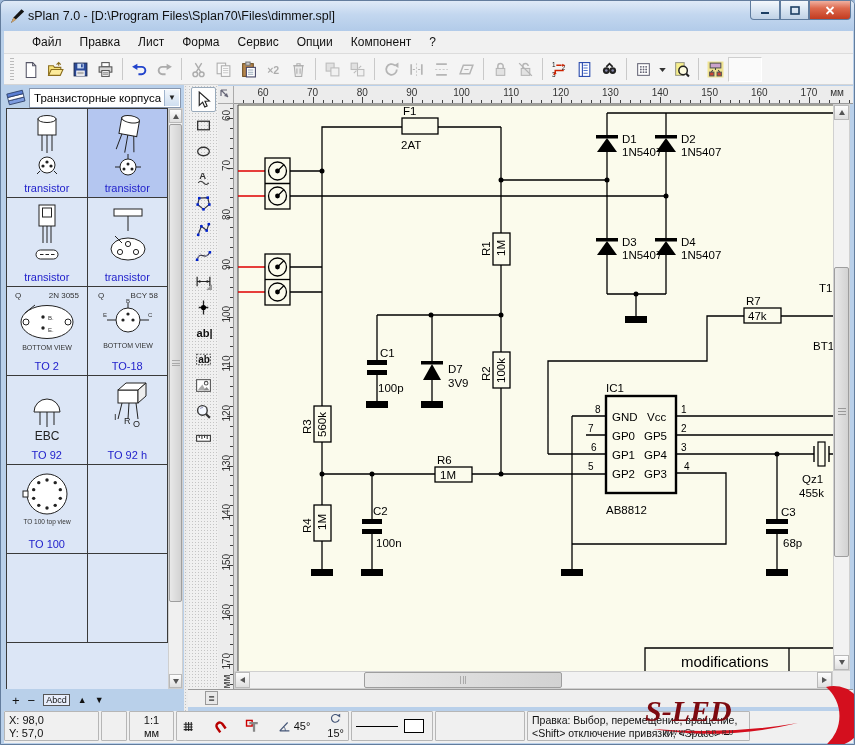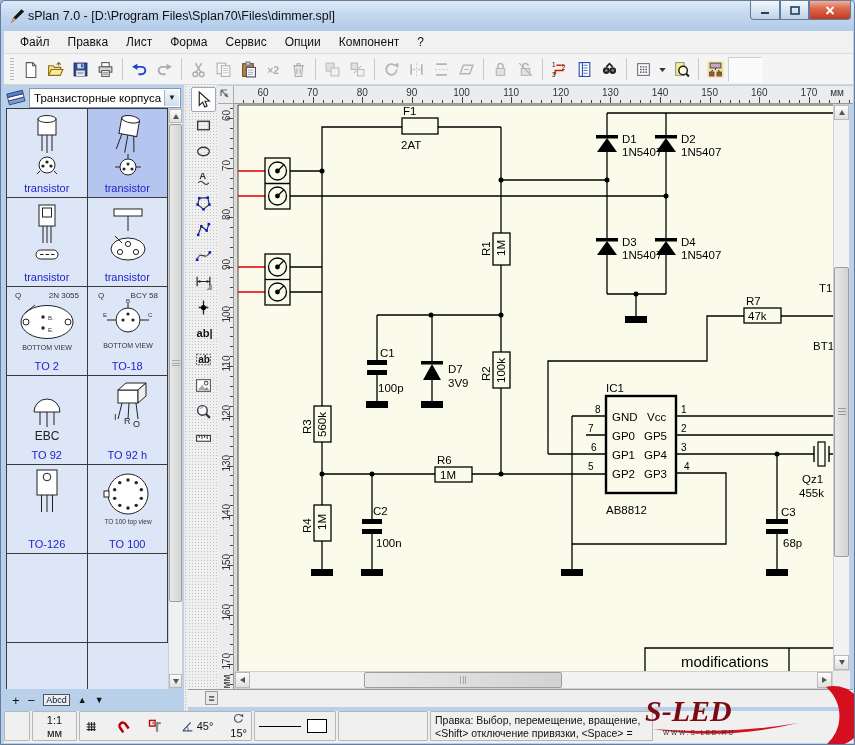--- a/index.html
+++ b/index.html
@@ -10,21 +10,21 @@
   
   #titlebar{left:0;top:0;width:855px;height:30px;background:linear-gradient(#dfeaf7,#c3d7ef 45%,#b2cbe9);border-radius:5px 5px 0 0;}
   #title-text{left:27px;top:8px;font-size:12.5px;color:#111;white-space:nowrap;}
   #app-icon{left:8px;top:7px;width:16px;height:16px;}
   .winbtn{top:0px;height:19px;border:1px solid #5f7c9e;border-top:none;background:linear-gradient(#f4f8fc,#dbe7f3 45%,#c0d2e6);
           display:flex;align-items:center;justify-content:center;}
   #btn-min{left:749px;width:30px;border-radius:0 0 0 4px;}
   #btn-max{left:779px;width:29px;}
   #btn-close{left:808px;width:42px;background:linear-gradient(#f0b0a0,#dd6a4e 40%,#c23b20);border-radius:0 0 4px 0;}
   
-  #menubar{left:3px;top:30px;width:849px;height:23px;background:#f1f1f1;border-bottom:1px solid #dcdcdc;display:flex;align-items:center;padding-left:8px;gap:2px;}
+  #menubar{left:3px;top:30px;width:849px;height:23px;background:#f1f1f1;border-bottom:1px solid #dcdcdc;display:flex;align-items:center;padding-left:20px;gap:2px;}
   .menu-item{font-size:12px;color:#111;padding:3px 8px;}
   
   #toolbar{left:3px;top:53px;width:849px;height:31px;background:#f4f4f4;border-bottom:1px solid #d5d5d5;display:flex;align-items:center;padding-left:6px;}
   .tb-grip{width:4px;height:22px;margin-right:4px;background:repeating-linear-gradient(#bbb 0 1px,transparent 1px 3px);}
   .tb-sep{width:1px;height:22px;background:#c9c9c9;margin:0 4px;}
   .tbtn{width:25px;height:25px;display:flex;align-items:center;justify-content:center;border-radius:2px;}
   .tbtn.narrow{width:13px;}
   .tbtn.dis svg{filter:grayscale(1) opacity(.45);}
   .tb-empty{width:34px;height:25px;background:#fafafa;border:1px solid #cfcfcf;border-right-color:#fff;border-bottom-color:#fff;}
   
@@ -401,25 +401,20 @@
         </svg><div class="lbl">TO 92</div></div>
       <div class="cell"><svg width="80" height="72" viewBox="0 0 80 72">
           <rect x="30" y="14" width="20" height="13" fill="#fff" stroke="#222"></rect>
           <polygon points="30,14 38,7 58,7 50,14" fill="#fff" stroke="#222"></polygon>
           <polygon points="50,27 50,14 58,7 58,20" fill="#eee" stroke="#222"></polygon>
           <path d="M34 27 l-4 16 M41 27 l-1 16 M48 27 l2 16" stroke="#222"></path>
           <text x="26" y="44" font-size="9" fill="#222">I</text>
           <text x="36" y="48" font-size="9" fill="#222">R</text>
           <text x="45" y="51" font-size="9" fill="#222">O</text>
         </svg><div class="lbl">TO 92 h</div></div>
-      <div class="cell"><svg width="80" height="72" viewBox="0 0 80 72">
-          <rect x="30" y="5" width="20" height="25" fill="#fff" stroke="#222"></rect>
-          <circle cx="40" cy="12" r="3.8" fill="none" stroke="#222"></circle>
-          <path d="M34.5 30 v17 M40 30 v17 M45.5 30 v17" stroke="#222"></path>
-        </svg><div class="lbl">TO-126</div></div>
       <div class="cell"><svg width="80" height="72" viewBox="0 0 80 72">
           <circle cx="40" cy="29" r="20" fill="#fff" stroke="#222"></circle>
           <rect x="16" y="26" width="5" height="6" fill="#fff" stroke="#222"></rect>
           <circle cx="40" cy="15" r="1.7" fill="#222"></circle>
           <circle cx="48.22899353209462" cy="17.673762078750734" r="1.7" fill="#222"></circle>
           <circle cx="53.31479122813215" cy="24.673762078750737" r="1.7" fill="#222"></circle>
           <circle cx="53.31479122813215" cy="33.326237921249266" r="1.7" fill="#222"></circle>
           <circle cx="48.22899353209462" cy="40.326237921249266" r="1.7" fill="#222"></circle>
           <circle cx="40" cy="43" r="1.7" fill="#222"></circle>
           <circle cx="31.77100646790538" cy="40.326237921249266" r="1.7" fill="#222"></circle>
@@ -883,20 +878,21 @@
         <div class="grip-v"></div>
       </div>
   </div>
   <div class="abs" style="left:832px;top:670px;width:17px;height:18px;background:#ececec;"></div>
 
   <div id="tabsrow" class="abs">
     <div id="tab-mini">≣</div>
   </div>
 
   <div id="statusbar" class="abs">
+    <div class="scell" style="width:95px;"><span>X: 98,0</span><br><span>Y: 57,0</span></div>
     <div class="scell" style="width:26px;"></div>
     <div class="scell" style="width:45px;text-align:center;"><span>1:1</span><br><span>мм</span></div>
     <div class="scell" style="width:173px;display:flex;align-items:center;gap:17px;">
       <svg width="15" height="15" viewBox="0 0 16 16">
           <path d="M3 5.5 h10 M3 8.5 h10 M3 11.5 h10 M5.5 3 v10 M8.5 3 v10 M11.5 3 v10" stroke="#222" stroke-width="1.2"></path>
         </svg>
       <svg width="17" height="15" viewBox="0 0 17 16">
           <g transform="rotate(-35 8 8)">
             <path d="M5 13.5 V7.5 a3.5 3.5 0 0 1 7 0 V13.5" stroke="#b80000" stroke-width="2.6" fill="none"></path>
           </g>

